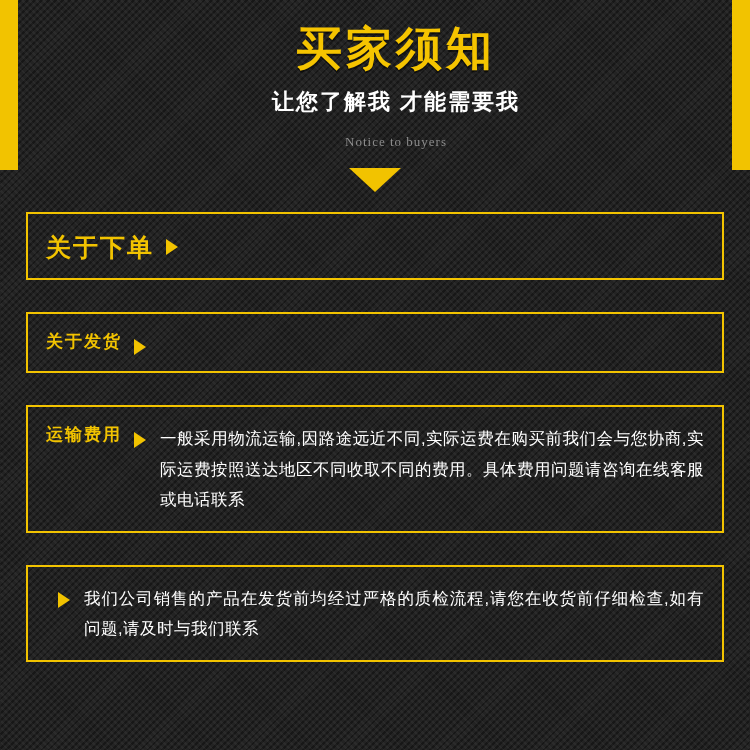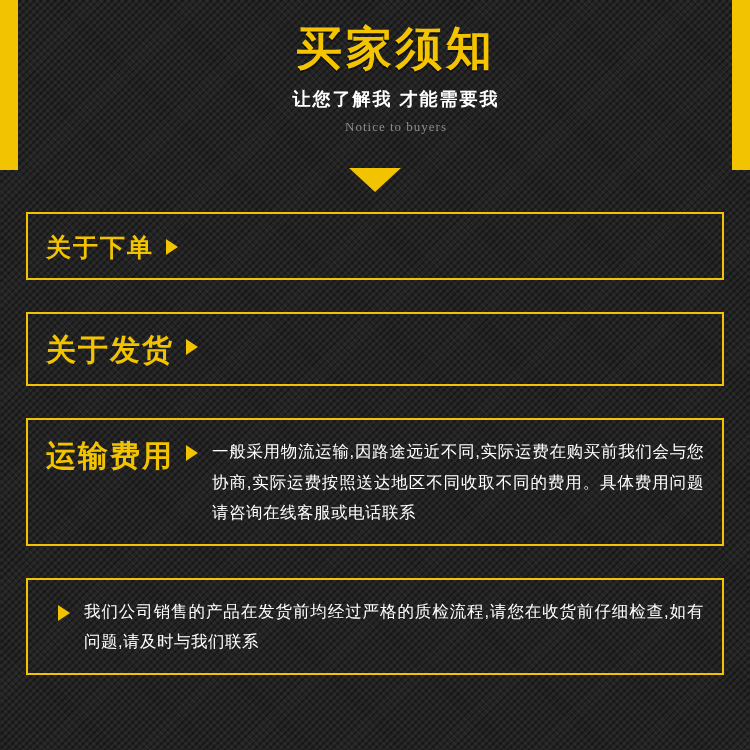--- a/index.html
+++ b/index.html
@@ -46,27 +46,27 @@
   .title {
     font-size: 46px;
     font-weight: bold;
     color: #f5c400;
     letter-spacing: 4px;
     line-height: 1.15;
     text-shadow: 0 2px 0 rgba(0,0,0,0.5);
   }
   .subtitle {
     margin-top: 12px;
-    font-size: 18px;
+    font-size: 22px;
     color: #ffffff;
     letter-spacing: 2px;
     font-weight: bold;
   }
   .subtitle-en {
-    margin-top: 8px;
+    margin-top: 17px;
     font-size: 13px;
     color: #8d8d8d;
     font-family: "Liberation Serif", serif;
     letter-spacing: 1px;
   }
   .arrow-down {
     position: absolute;
     left: 50%;
     bottom: -22px;
     transform: translateX(-50%);
@@ -87,21 +87,21 @@
     margin-bottom: 32px;
     padding: 16px 18px 16px 18px;
     display: flex;
     align-items: flex-start;
     min-height: 52px;
     box-sizing: border-box;
   }
   .item-label {
     flex: 0 0 auto;
     color: #f2c300;
-    font-size: 30px;
+    font-size: 17px;
     font-weight: bold;
     letter-spacing: 2px;
     white-space: nowrap;
     line-height: 1.2;
     padding-top: 2px;
   }
   .tri {
     flex: 0 0 auto;
     width: 0;
     height: 0;

